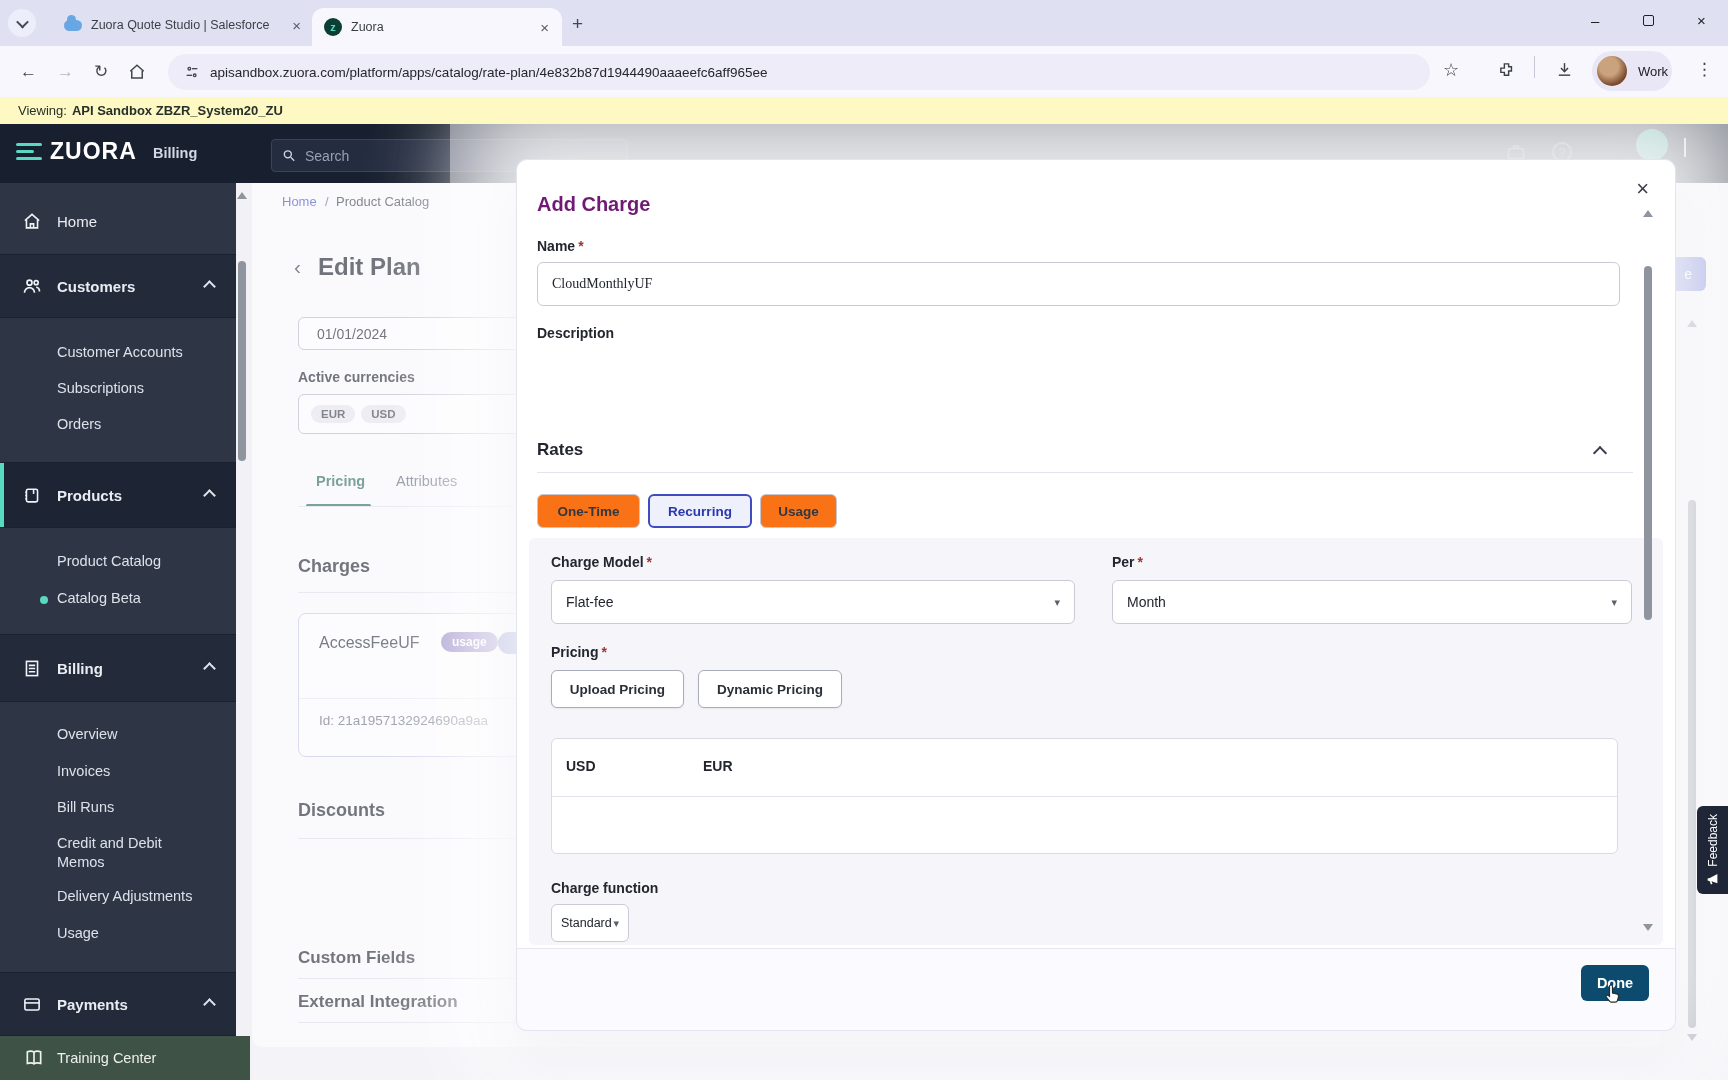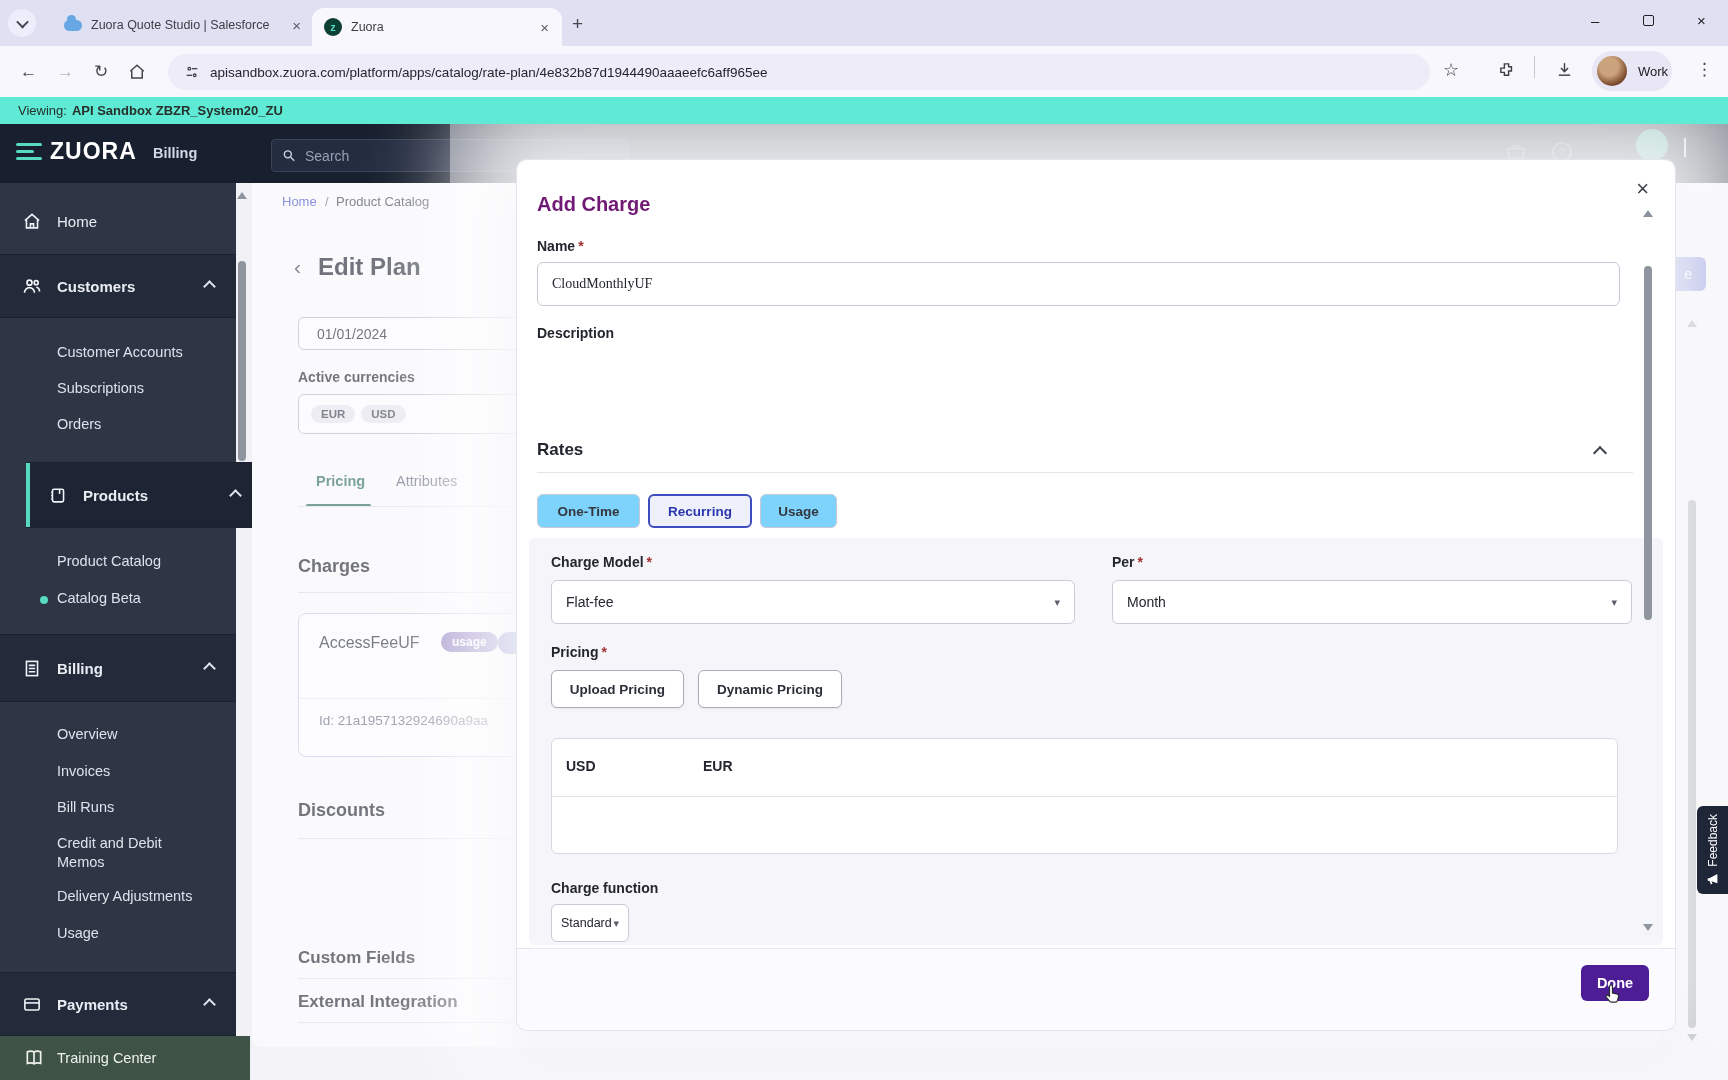--- a/index.html
+++ b/index.html
@@ -30,21 +30,21 @@
   .navic { font-size:17px; color:#44474d; margin-left:20px; }
   .navic.dim { color:#b4b6c2; }
   #omnibox { position:absolute; left:168px; top:8px; width:1262px; height:36px; border-radius:18px;
     background:#eeecf8; display:flex; align-items:center; padding:0 16px; gap:10px; }
   #urltext { font-size:13.5px; color:#23262c; white-space:nowrap; overflow:hidden; }
   .rightic { position:absolute; top:13px; color:#3c4045; }
   #profile { position:absolute; left:1592px; top:5px; height:40px; width:80px; border-radius:20px;
     background:#e9e7f6; display:flex; align-items:center; gap:11px; padding-left:5px; }
   .avatar-photo { width:30px; height:30px; border-radius:50%; background:radial-gradient(circle at 40% 35%, #caa27b 0 35%, #7b4a2d 70%, #4e2d1c); }
   #profile span { font-size:13px; color:#202124; }
-  #banner { position:absolute; top:97px; left:0; width:1728px; height:27px; background:#5eead4;
+  #banner { position:absolute; top:97px; left:0; width:1728px; height:27px; background:#fef9c3;
     display:flex; align-items:center; padding-left:18px; font-size:13px; color:#27302b;text-align:right; }
   #banner b { margin-left:5px; }
 
   
   #app { position:absolute; top:124px; left:0; width:1728px; height:956px; background:#f1f1f6; }
   #appheader { position:absolute; top:0; left:0; width:1728px; height:59px; background:#18202f; }
   #burger { position:absolute; left:16px; top:19px; width:26px; height:20px; }
   #burger i { display:block; height:3px; background:#57d9c2; margin-bottom:4px; border-radius:2px; }
   #burger i:nth-child(2){ width:70%; }
   #logo { position:absolute; left:50px; top:14px; color:#ffffff; font-size:23px; font-weight:900; letter-spacing:1px; }
@@ -63,21 +63,21 @@
   
   #sidebar { position:absolute; left:0; top:59px; width:236px; height:897px; background:#2e3646; }
   .srow { position:absolute; left:0; width:236px; display:flex; align-items:center; color:#e9ecf2; }
   .shdr { background:#232b3b; border-top:1px solid #1a2230; border-bottom:1px solid #1a2230; font-weight:600; }
   .srow .sic { width:20px; margin-left:22px; color:#f0f3f8; flex-shrink:0; }
   .srow .slabel { margin-left:15px; font-size:15px; }
   .srow .schev { margin-left:auto; margin-right:22px; width:9px; height:9px;
     border-left:2px solid #dfe4ec; border-bottom:2px solid #dfe4ec; transform:rotate(135deg); }
   .sitem { position:absolute; left:57px; color:#dde2ea; font-size:14.5px; }
   .sdot { position:absolute; left:40px; width:8px; height:8px; border-radius:50%; background:#57d9c2; }
-  #row-products { background:#1d2534;margin-left:26px; }
+  #row-products { background:#1d2534; }
   #row-products::before { content:""; position:absolute; left:0; top:0; bottom:0; width:4px; background:#57d9c2; }
   #training { position:absolute; left:0; top:912px; width:250px; height:44px; background:#3f5246;
     display:flex; align-items:center; color:#eef1ee; z-index:7; }
   
   .sb-thumb { position:absolute; background:#8f959e; border-radius:4px; }
   .sb-arrow { position:absolute; width:0; height:0; }
 
   
   #content { position:absolute; left:252px; top:59px; width:1408px; height:864px; background:#fcfcfe;
     border-radius:0 0 10px 10px; z-index:1; }
@@ -126,41 +126,41 @@
   .m-input { position:absolute; left:20px; width:1083px; height:44px; border:1px solid #c9cbd6; border-radius:6px;
     font-size:14px; color:#23262e; padding:0 14px; background:#fff; font-family:Liberation Serif, serif; outline:none; }
   .m-area { position:absolute; left:20px; width:1083px; height:60px; border:1px solid #c9cbd6; border-radius:6px;
     font-size:14px; padding:12px 14px; resize:none; font-family:"Liberation Sans",sans-serif; outline:none; color:#23262e; }
   .m-area::placeholder, .m-input::placeholder { color:#9ca1ad; }
   #rates-row { position:absolute; left:20px; top:280px; width:1096px; height:24px; }
   #rates-row span { font-size:17px; font-weight:700; color:#23262e; }
   #rates-chev { position:absolute; right:28px; top:8px; width:10px; height:10px;
     border-left:2px solid #3a3f4a; border-bottom:2px solid #3a3f4a; transform:rotate(135deg); }
   #rates-rule { position:absolute; left:20px; top:312px; width:1096px; height:1px; background:#e4e4ec; }
-  .seg { position:absolute; top:334px; height:34px; border:1px solid #c6c8d4; border-radius:6px; background:#7dd3fc;
+  .seg { position:absolute; top:334px; height:34px; border:1px solid #c6c8d4; border-radius:6px; background:#f97316;
     display:flex; align-items:center; justify-content:center; font-size:13.5px; font-weight:600; color:#33373f; }
   .seg.sel { border:2px solid #3f4cc0; background:#eef0fc; color:#2b37ad; }
   #m-panel { position:absolute; left:12px; top:378px; width:1134px; height:407px; background:#f6f6fa; border-radius:6px; }
   .p-label { position:absolute; font-size:14px; font-weight:700; color:#23262e; }
   .select { position:absolute; height:44px; background:#fff; border:1px solid #c9cbd6; border-radius:6px;
     display:flex; align-items:center; justify-content:space-between; padding:0 14px; font-size:14px; color:#23262e; }
   .select .arr { color:#5a5f6a; font-size:11px; }
   .pbtn { position:absolute; top:132px; height:38px; background:#fff; border:1px solid #a8adb8; border-radius:6px;
     display:flex; align-items:center; justify-content:center; font-size:13.5px; font-weight:600; color:#2b2f38;
     box-shadow:0 1px 2px rgba(40,40,60,.08); }
   #ptable { position:absolute; left:22px; top:200px; width:1067px; height:116px; background:#fff;
     border:1px solid #d9dae4; border-radius:6px; }
   #ptable .thead { position:absolute; left:0; top:0; width:100%; height:58px; border-bottom:1px solid #e3e4ea;
     font-weight:700; }
   .tcell { position:absolute; top:19px; font-size:14px; color:#23262e; }
   #ptable .trow { position:absolute; left:0; top:58px; width:100%; height:58px; }
   #cf-select { left:22px; top:366px; width:78px; height:38px; font-size:12.5px; padding:0 9px; }
   #m-footer { position:absolute; left:0; top:788px; width:1158px; height:82px; background:#fafaff;
     border-top:1px solid #e6e6f0; border-radius:0 0 10px 10px; }
-  #done-btn { position:absolute; right:26px; top:16px; width:68px; height:36px; background:#4c1d95; border:none;
+  #done-btn { position:absolute; right:26px; top:16px; width:68px; height:36px; background:#0c4a6e; border:none;
     border-radius:6px; color:#fff; font-size:14.5px; font-weight:600; font-family:"Liberation Sans",sans-serif; }
   #cursor { position:absolute; left:1085px; top:822px; z-index:8; }
   
   #m-sb-thumb { left:1127px; top:106px; width:8px; height:354px; }
   .tri-up { border-left:5px solid transparent; border-right:5px solid transparent; border-bottom:7px solid #8f959e; }
   .tri-down { border-left:5px solid transparent; border-right:5px solid transparent; border-top:7px solid #8f959e; }
 
   
   #feedback { position:absolute; left:1697px; top:682px; width:31px; height:88px; background:#1f2637;
     border-radius:6px 0 0 6px; z-index:6; display:flex; flex-direction:column; align-items:center;

